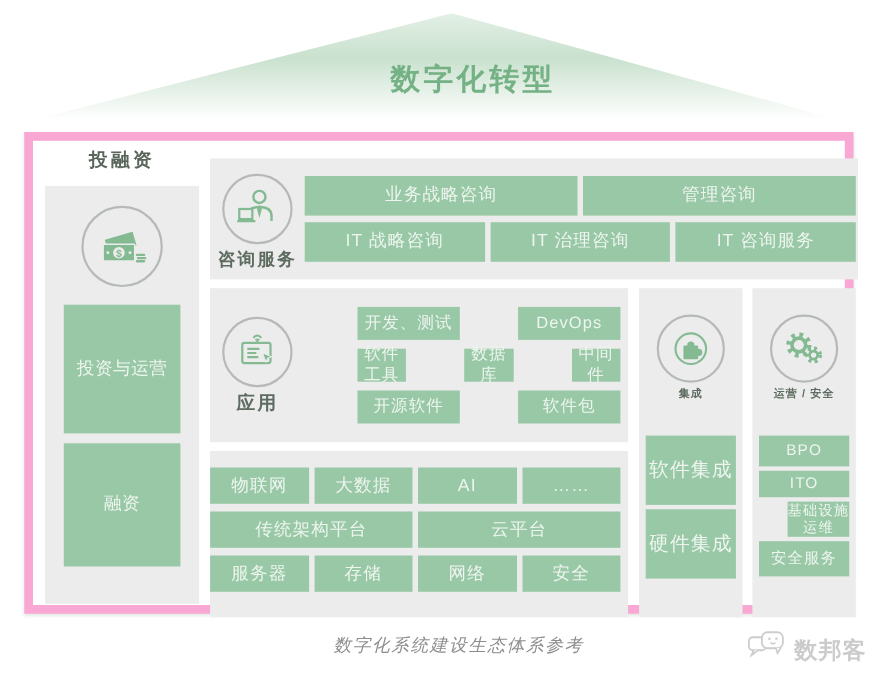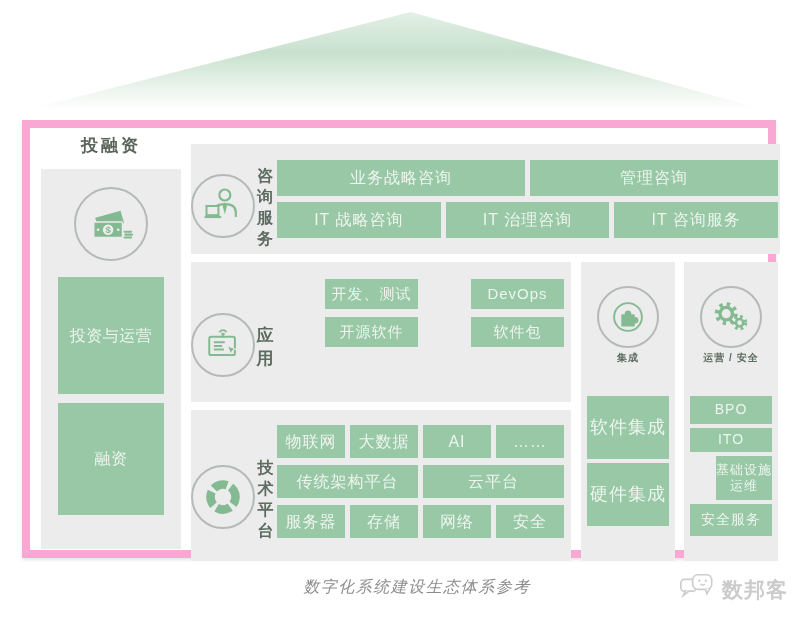--- a/index.html
+++ b/index.html
@@ -38,21 +38,21 @@
   
   .inv-label{position:absolute;left:11px;top:6px;width:140px;text-align:center;
     font-size:17px;font-weight:bold;color:#59645b;letter-spacing:3px;}
   .inv-panel{left:11px;top:41px;width:140px;height:380px;display:flex;flex-direction:column;align-items:center;}
   .inv-panel .icon-circle{width:74px;height:74px;margin-top:18px;}
   .inv-box{width:106px;font-size:16px;letter-spacing:.5px;}
   .inv-box.b1{margin-top:16px;height:117px;}
   .inv-box.b2{margin-top:9px;height:112px;}
   
   .consult-panel{left:161px;top:16px;width:589px;height:110px;display:flex;}
-  .icon-col{display:flex;flex-direction:row;align-items:center;flex:0 0 86px;}
+  .icon-col{display:flex;flex-direction:column;align-items:center;flex:0 0 86px;}
   .consult-panel .icon-col{padding-top:14px;}
   .consult-panel .icon-circle{width:64px;height:64px;}
   .consult-panel .sec-label{font-size:16px;margin-top:4px;}
   .rows{flex:1;display:flex;flex-direction:column;gap:6px;padding:16px 2px 0 0;}
   .row{display:flex;gap:5px;}
   .consult-panel .row{height:36px;}
   .row .gbox{flex:1;font-size:16px;}
   
   .app-panel{left:161px;top:134px;width:380px;height:140px;display:flex;}
   .app-panel .icon-col{padding-top:26px;}
@@ -71,37 +71,38 @@
   
   .col-panel{width:94px;top:134px;height:299px;}
   .int-panel{left:551px;}
   .ops-panel{left:654px;}
   .col-head{position:absolute;top:24px;left:0;right:0;display:flex;flex-direction:column;align-items:center;}
   .col-panel .icon-circle{width:62px;height:62px;}
   .col-panel .sec-label{font-size:10px;margin-top:3px;letter-spacing:1px;white-space:nowrap;text-align:center;}
   .col-boxes{position:absolute;top:134px;left:6px;right:6px;display:flex;flex-direction:column;gap:4px;}
   .int-panel .gbox{height:63px;font-size:18px;}
   .ops-panel .gbox{font-size:14px;}
-  .ops-b0{height:28px;}.ops-b1{height:24px;}.ops-b2{height:44px;font-size:13px !important;margin-left:26px;}.ops-b3{height:32px;}
+  .ops-b0{height:28px;}.ops-b1{height:24px;}.ops-b2{height:32px;font-size:13px !important;margin-left:26px;}.ops-b3{height:32px;}
   
   .caption{
     position:absolute;left:417px;top:577px;transform:translateX(-50%);
     font-style:italic;color:#8d8d8d;font-size:16px;letter-spacing:1.5px;white-space:nowrap;
   }
   .logo{
     position:absolute;right:12px;top:572px;display:flex;align-items:center;gap:3px;
     color:#cbcbcb;font-size:21px;font-weight:bold;letter-spacing:1px;
   }
 </style>
 </head>
 <body>
 
 <div class="stage">
 
   <div class="roof"></div>
+  <div class="roof-title">数字化转型</div>
 
   <div class="board">
 
     <div class="inv-label">投融资</div>
     <div class="panel inv-panel">
       <div class="icon-circle">
         <svg viewBox="0 0 48 48" width="46" height="46">
           <g fill="#84ba92" stroke="#ececec" stroke-width="1.5">
             <g transform="rotate(-16 22 20)">
                 <rect x="8" y="13" width="29" height="15" rx="1"></rect>
@@ -168,36 +169,32 @@
           </svg>
         </div>
         <div class="sec-label">应用</div>
       </div>
       <div class="rows">
         <div class="row">
           <div class="gbox">开发、测试</div>
           <div class="gbox">DevOps</div>
         </div>
         <div class="row">
+          <div class="gbox">软件工具</div>
+          <div class="gbox">数据库</div>
+          <div class="gbox">中间件</div>
+        </div>
+        <div class="row">
           <div class="gbox">开源软件</div>
           <div class="gbox">软件包</div>
         </div>
       </div>
     </div>
 
     <div class="panel tech-panel">
-      <div class="icon-col">
-        <div class="icon-circle">
-          <svg viewBox="0 0 48 48" width="46" height="46">
-            <circle cx="24" cy="24" r="13" fill="none" stroke="#84ba92" stroke-width="9" stroke-dasharray="15 4" transform="rotate(-30 24 24)"></circle>
-            <circle cx="24" cy="24" r="5.5" fill="#ececec"></circle>
-          </svg>
-        </div>
-        <div class="sec-label">技术平台</div>
-      </div>
       <div class="rows">
         <div class="row">
           <div class="gbox">物联网</div>
           <div class="gbox">大数据</div>
           <div class="gbox">AI</div>
           <div class="gbox">……</div>
         </div>
         <div class="row">
           <div class="gbox">传统架构平台</div>
           <div class="gbox">云平台</div>

